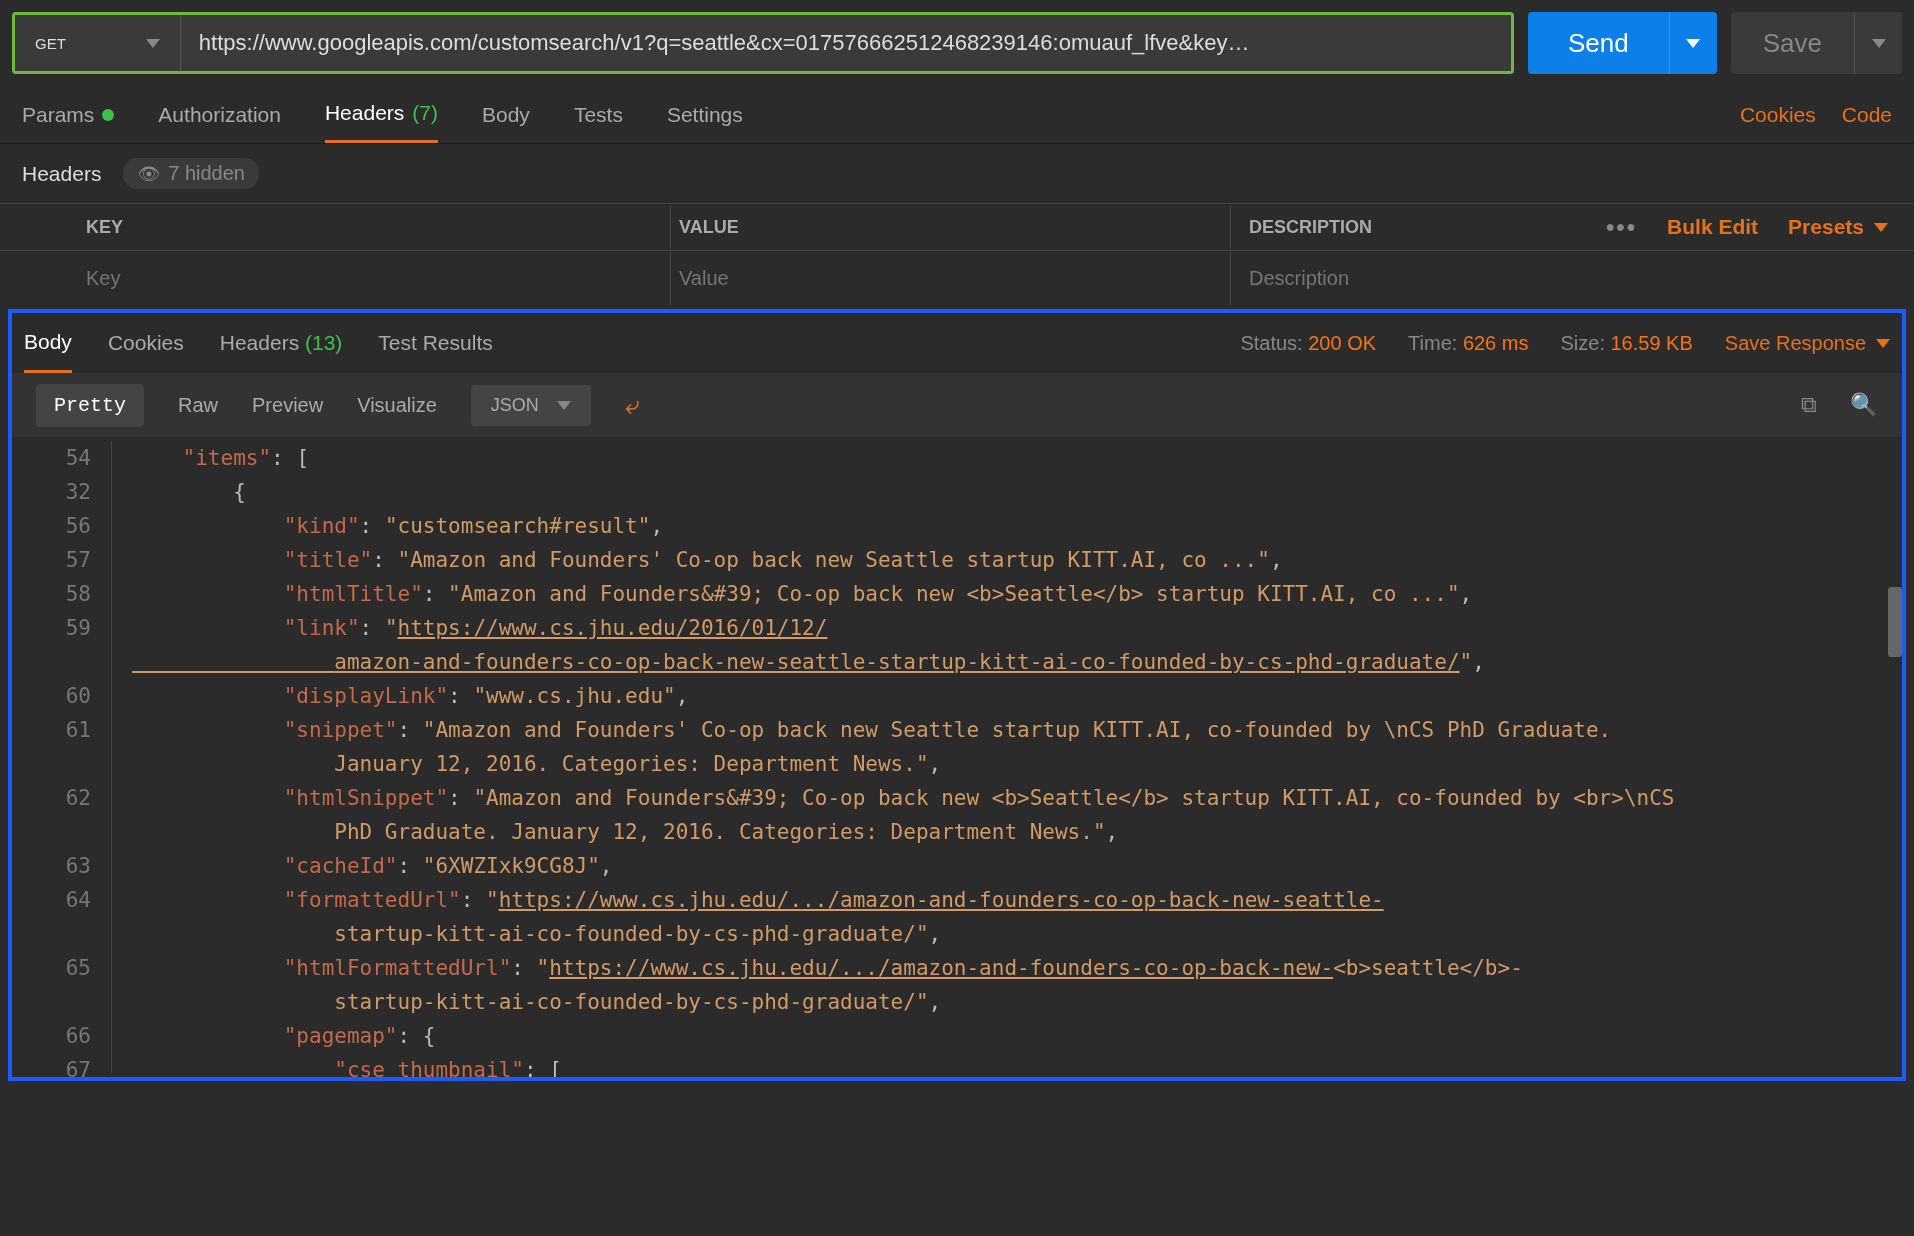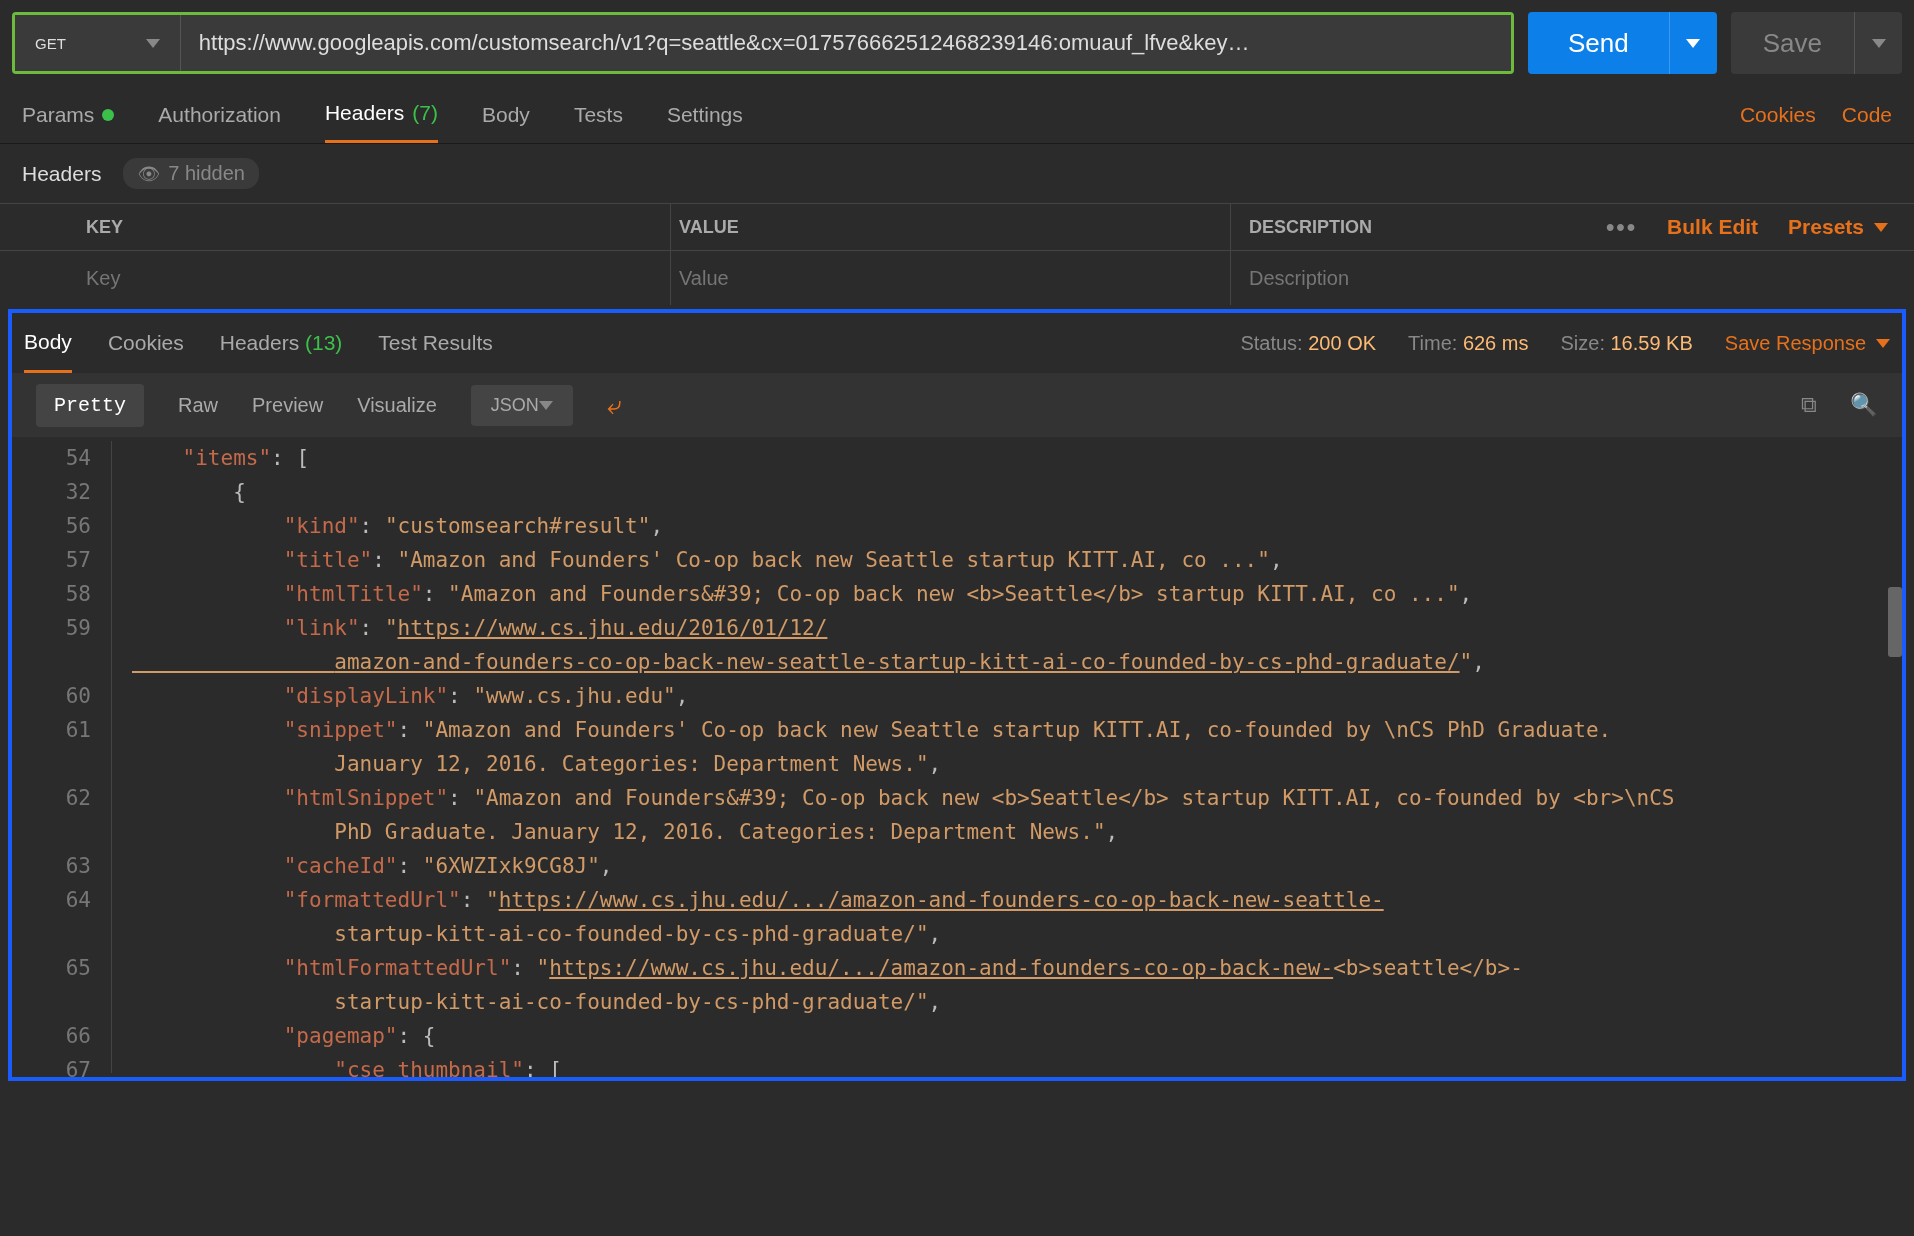--- a/index.html
+++ b/index.html
@@ -35,26 +35,26 @@
 .kv-col-desc { flex:1; padding-left:18px; border-left:1px solid #444; height:100%; display:flex; align-items:center; }
 .kv-actions { display:flex; align-items:center; gap:30px; padding-right:26px; }
 .ellipsis { color:#888; font-size:24px; letter-spacing:2px; }
 .kv-row { display:flex; height:54px; align-items:center; font-size:20px; color:#666; }
 .kv-row .kv-col-key input, .kv-row .kv-col-val input, .kv-row .kv-col-desc input { background:transparent; border:none; outline:none; color:#666; font-size:20px; width:100%; }
 .response { border:4px solid #1b5cff; margin:4px 8px 0 8px; }
 .resp-tabs { display:flex; align-items:center; height:60px; padding:0 12px; }
 .resp-tab { color:#aaa; margin-right:36px; cursor:pointer; font-size:21px; height:100%; display:flex; align-items:center; }
 .resp-tab.active { color:#fff; border-bottom:3px solid #e7711b; }
 .resp-meta { color:#888; font-size:20px; margin-right:32px; }
-.resp-meta .green { color:#fdba74; }
+.resp-meta .green { color:#f97316; }
 .save-resp { color:#e7711b; font-size:20px; display:flex; align-items:center; gap:10px; cursor:pointer; }
 .resp-toolbar { display:flex; align-items:center; height:64px; padding:0 24px; gap:34px; background:#333; }
 .view-tab { color:#aaa; font-size:20px; cursor:pointer; padding:10px 0; }
 .view-tab.active { color:#fff; background:#444; padding:10px 18px; border-radius:4px;font-family:Liberation Mono, monospace; }
-.fmt-dd { background:#444; padding:10px 20px; border-radius:4px; display:flex; align-items:center; color:#aaa; cursor:pointer;justify-content:space-between; }
+.fmt-dd { background:#444; padding:10px 20px; border-radius:4px; display:flex; align-items:center; gap:18px; color:#aaa; cursor:pointer;justify-content:space-between; }
 .wrap-icon { color:#e7711b; font-size:26px; cursor:pointer; }
 .copy-icon, .search-icon-r { color:#888; font-size:22px; cursor:pointer; }
 .code-area { display:flex; background:#2b2b2b; font-family:"SF Mono",Menlo,Consolas,monospace; font-size:21px; line-height:34px; padding:4px 0; overflow:hidden; height:640px; position:relative; }
 .gutter { width:100px; text-align:right; color:#777; padding-right:20px; border-right:1px solid #444; user-select:none; }
 .gutter div { height:34px; }
 .code { flex:1; padding-left:20px; white-space:pre; color:#ccc; }
 .code .ln { display:block; height:34px; }
 .tall { height:68px !important; white-space:pre-wrap; word-break:break-all; width:1650px; }
 .k { color:#c46a4a; }
 .s { color:#d19a66; }

